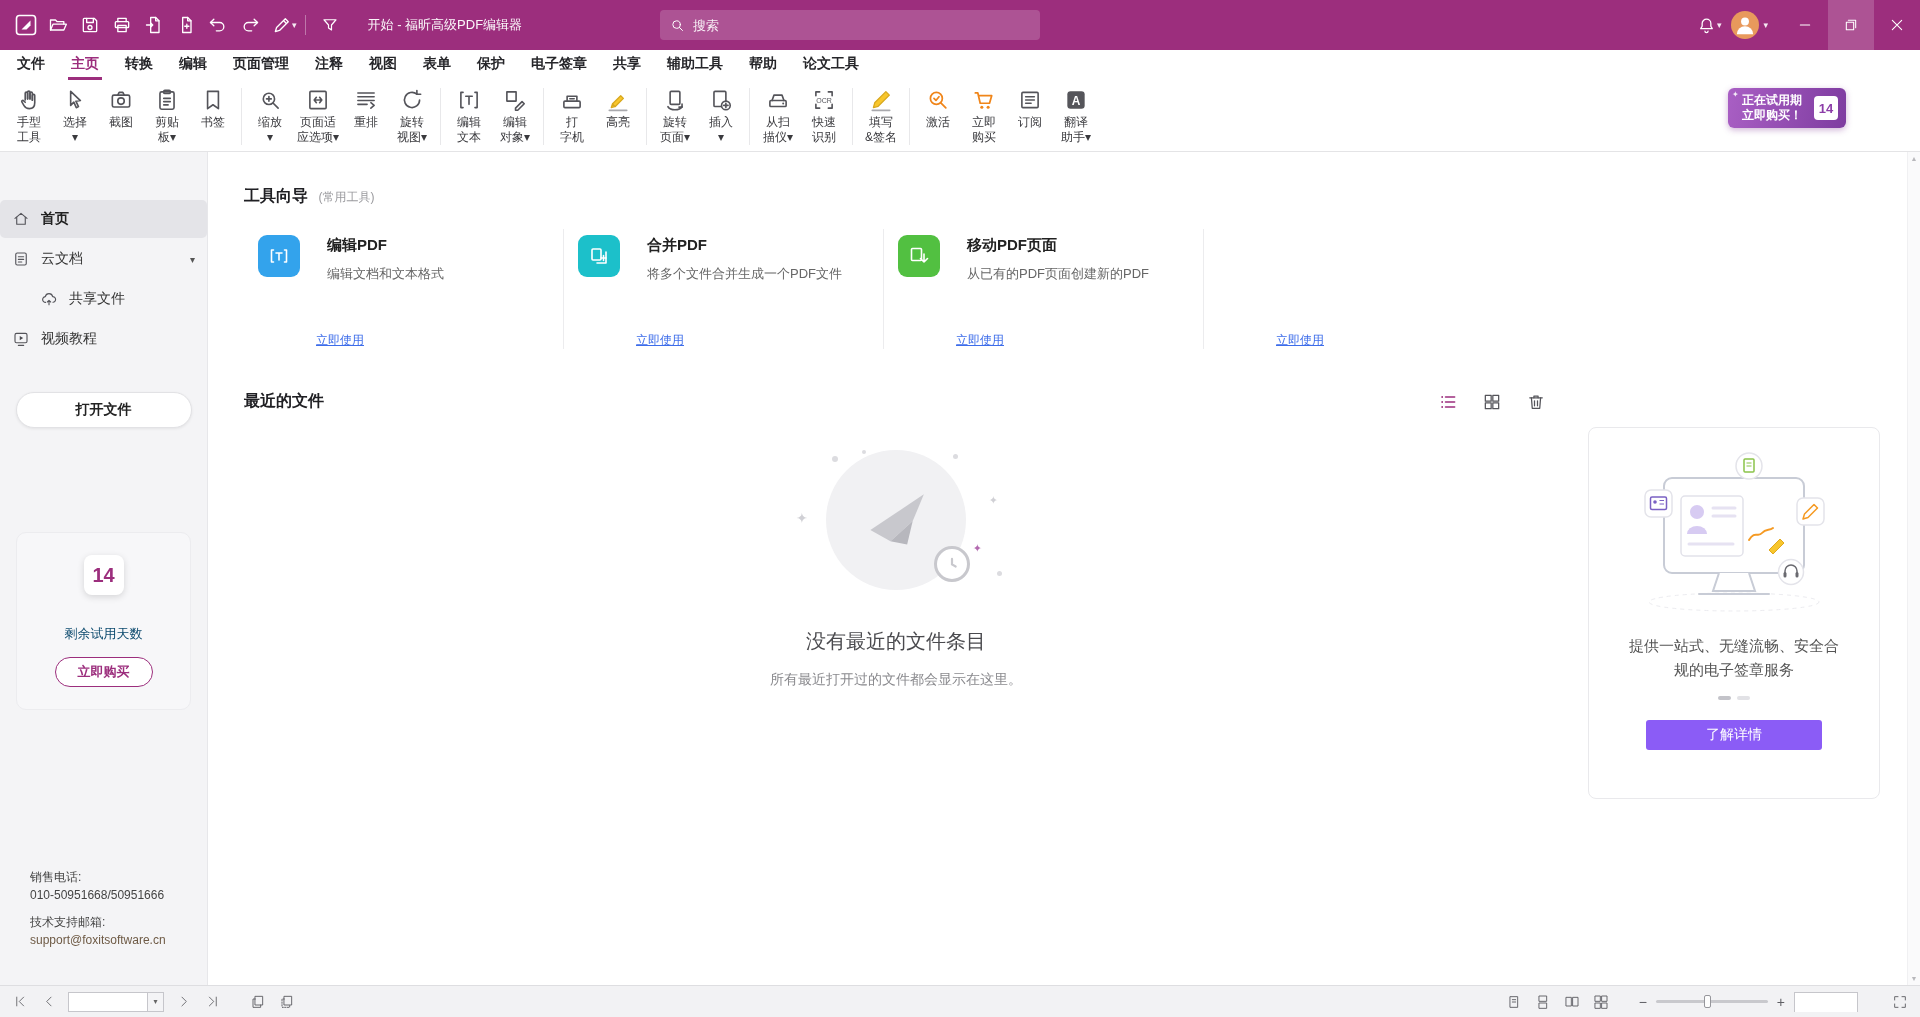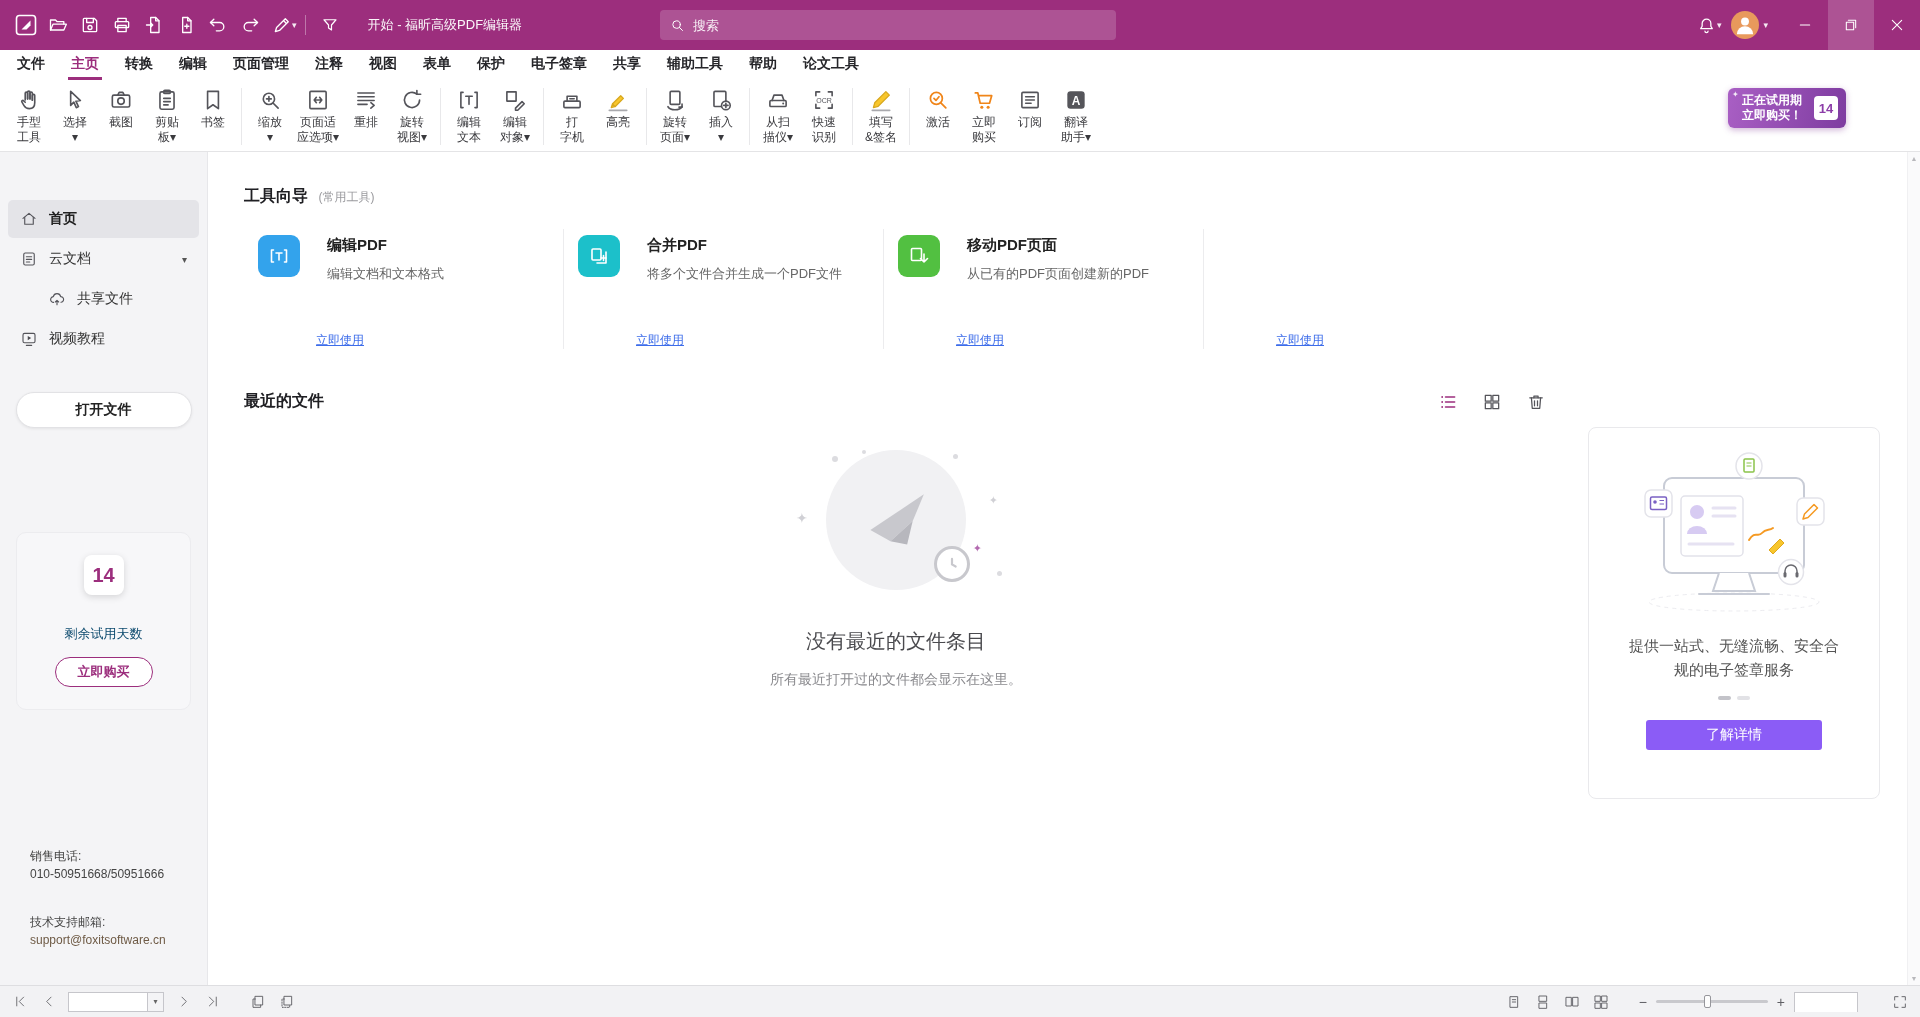--- a/index.html
+++ b/index.html
@@ -11,21 +11,21 @@
   svg.icw{fill:none;stroke:#fff;stroke-width:1.6;stroke-linecap:round;stroke-linejoin:round}
   svg.ics{fill:none;stroke:#5F5F64;stroke-width:1.4;stroke-linecap:round;stroke-linejoin:round}
 
   
   .titlebar{height:50px;flex:0 0 50px;position:relative;display:flex;align-items:center;color:#fff;background:#9C2E7D}
   .tb-icons{display:flex;align-items:center;gap:0;padding-left:10px}
   .tb-btn{width:32px;height:32px;display:flex;align-items:center;justify-content:center;cursor:pointer;border-radius:3px}
   .tb-caret{font-size:9px;color:#fff;opacity:.9;margin-left:-6px;cursor:pointer}
   .tb-sep{width:1px;height:20px;background:rgba(255,255,255,.35);margin:0 8px}
   .tb-title{font-size:13px;margin-left:22px;white-space:nowrap;opacity:.97}
-  .tb-search{position:absolute;left:660px;top:10px;width:456px;height:30px;background:rgba(255,255,255,.18);border-radius:4px;display:flex;align-items:center;padding:0 10px;gap:8px}
+  .tb-search{position:absolute;left:660px;top:10px;width:380px;height:30px;background:rgba(255,255,255,.18);border-radius:4px;display:flex;align-items:center;padding:0 10px;gap:8px}
   .tb-search input{flex:1;background:transparent;border:none;outline:none;color:#fff;font-size:13px}
   .tb-search input::placeholder{color:rgba(255,255,255,.92)}
   .tb-right{position:absolute;right:0;top:0;height:50px;display:flex;align-items:center}
   .avatar{width:28px;height:28px;border-radius:50%;background:#E8995C;overflow:hidden;display:flex;align-items:center;justify-content:center;cursor:pointer}
   .win-btn{width:46px;height:50px;display:flex;align-items:center;justify-content:center;cursor:pointer}
   .win-btn.restore{background:rgba(255,255,255,.18)}
 
   
   .menubar{height:30px;flex:0 0 30px;display:flex;align-items:stretch;padding-left:4px;background:#fff}
   .menu-item{font-size:14px;font-weight:600;color:#26262a;padding:5px 13px 0;position:relative;cursor:pointer;white-space:nowrap}
@@ -39,31 +39,31 @@
   .rb-label{font-size:12px;line-height:15px;color:#3A3A3E;text-align:center;white-space:pre-line}
   .rb-sep{width:1px;background:#E8E8EA;margin:6px 5px;flex:0 0 1px}
   .trial-badge{position:absolute;right:74px;top:8px;height:40px;display:flex;align-items:center;padding:0 8px 0 14px;border-radius:6px;background:linear-gradient(100deg,#A95FC4,#7E3CA0);box-shadow:0 2px 6px rgba(120,40,140,.35);cursor:pointer}
   .trial-badge .txt{display:flex;flex-direction:column;font-size:12px;line-height:15px;color:#fff;font-weight:600}
   .trial-badge .cnt{width:24px;height:24px;background:#fff;border-radius:4px;color:#8C3DA8;font-weight:700;font-size:13px;display:flex;align-items:center;justify-content:center;margin-left:12px}
   .trial-badge .spark{position:absolute;left:4px;top:2px;font-size:8px;color:#fff;opacity:.9}
 
   
   .body{flex:1;display:flex;min-height:0}
   .sidebar{width:208px;flex:0 0 208px;background:#F4F4F6;border-right:1px solid #E7E7EA;position:relative;padding-top:46px}
-  .sb-item{display:flex;align-items:center;gap:11px;height:38px;margin:2px 8px;padding:0 12px;border-radius:5px;font-size:14px;color:#333;cursor:pointer;position:relative}
+  .sb-item{display:flex;align-items:center;gap:11px;height:38px;margin:2px 0;padding:0 12px;border-radius:5px;font-size:14px;color:#333;cursor:pointer;position:relative}
   .sb-item.active{background:#E4E4E8;font-weight:700;color:#222}
   .sb-item.sub{padding-left:40px}
   .sb-caret{margin-left:auto;font-size:10px;color:#555}
   .open-file{display:block;margin:34px auto 0;width:176px;height:36px;border-radius:18px;background:#fff;border:1px solid #E2E2E5;font-weight:700;font-size:14px;color:#222;cursor:pointer;box-shadow:0 1px 3px rgba(0,0,0,.07);font-family:inherit}
   .trial-card{margin:104px 16px 0;background:#F7F7F9;border:1px solid #ECECEF;border-radius:10px;padding:22px 0;text-align:center}
   .trial-days{width:40px;height:40px;background:#fff;border-radius:8px;box-shadow:0 2px 7px rgba(0,0,0,.14);color:#9C2E7D;font-size:20px;font-weight:700;display:flex;align-items:center;justify-content:center;margin:0 auto}
   .trial-caption{font-size:13px;color:#0c4a6e;margin-top:30px}
   .trial-buy{margin-top:14px;display:inline-block;border:1px solid #9C2E7D;color:#9C2E7D;font-size:13px;font-weight:600;padding:5px 22px;border-radius:16px;background:#fff;cursor:pointer;font-family:inherit}
   .sb-contact{position:absolute;left:30px;bottom:36px;font-size:12px;color:#444;line-height:18px}
-  .sb-contact .blk{margin-top:30px}
+  .sb-contact .blk{margin-top:9px}
   .sb-contact .email{color:#6E5A45}
 
   
   .main{flex:1;position:relative;background:#fff;padding:0 40px 0 36px;min-width:0}
   .v-scroll{position:absolute;right:0;top:0;width:13px;height:100%;background:#FAFAFB;border-left:1px solid #F0F0F2;display:flex;flex-direction:column;justify-content:space-between;align-items:center;padding:3px 0;color:#B8B8BC;font-size:7px}
   .tools-head{margin-top:34px}
   .tools-title{font-size:16px;font-weight:700;color:#202024}
   .tools-sub{font-size:12px;color:#9a9a9e;margin-left:6px}
   .cards{display:flex;margin-top:22px}
   .card{flex:0 0 320px;height:120px;position:relative;padding:6px 18px 0 14px;border-right:1px solid #ECECEE;cursor:pointer}

